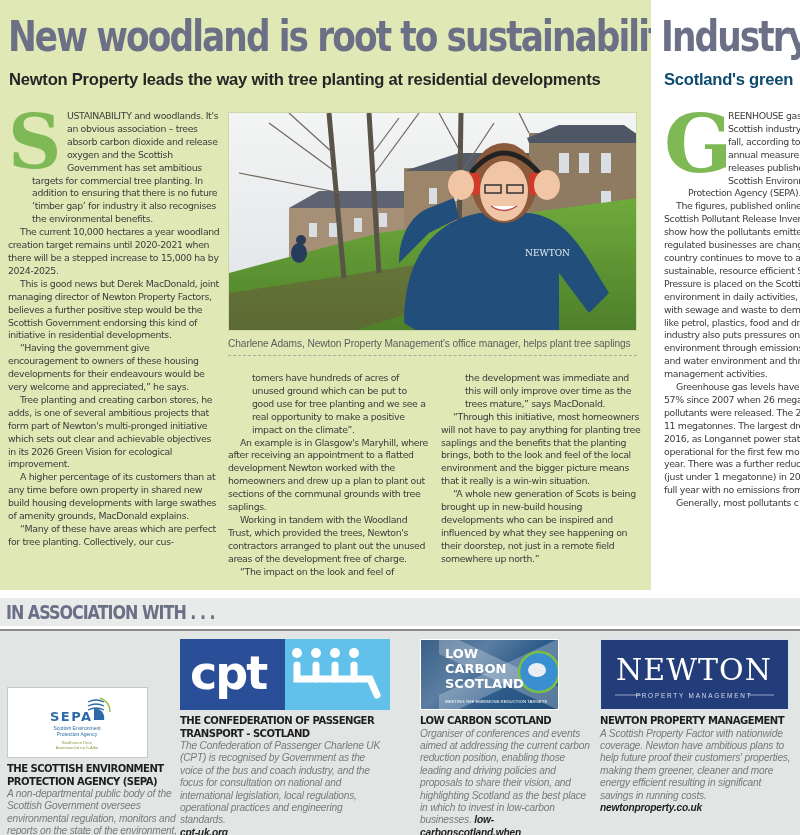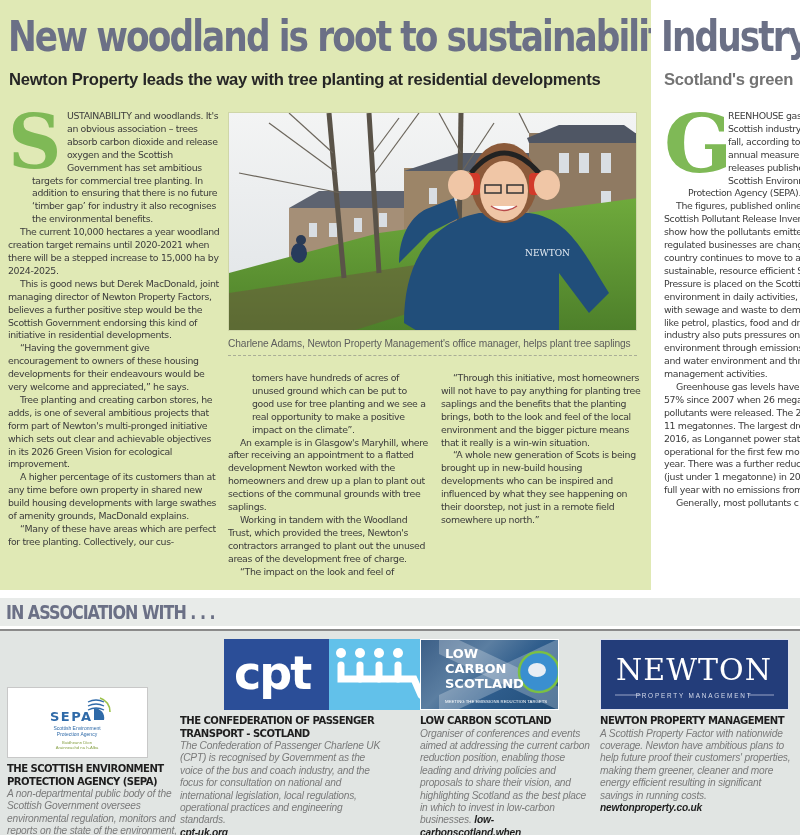--- a/index.html
+++ b/index.html
@@ -54,21 +54,21 @@
   
   .rpage { position: absolute; left: 651px; top: 0; width: 149px; height: 590px; overflow: hidden; background: #ffffff; }
   .r-headline {
     position: absolute; left: 10px; top: 4px;
     font-family: "DejaVu Sans", sans-serif; font-weight: bold; font-size: 43px;
     letter-spacing: -2.4px; color: #6b7086; transform: scaleX(0.80);
     transform-origin: left top; white-space: nowrap; line-height: 64px;
   }
   .r-standfirst {
     position: absolute; left: 13px; top: 70px; font-family: "Liberation Sans", sans-serif;
-    font-weight: bold; font-size: 16.6px; color: #737373; white-space: nowrap; letter-spacing: -0.25px;
+    font-weight: bold; font-size: 16.6px; color: #0c4a6e; white-space: nowrap; letter-spacing: -0.25px;
   }
   .r-col { position: absolute; left: 13px; top: 110px; width: 200px; }
   .r-col .dropcap { color: #7fb956; width: 58px; height: 66px; font-size: 80px; line-height: 64px; }
 
   
   .assoc-bar {
     position: absolute; left: 0; top: 598px; width: 800px; height: 28px; background: #e8ebe9; text-align: right;
   }
   .assoc-title {
     position: absolute; left: 6px; top: 1px; font-family: "DejaVu Sans", sans-serif;
@@ -91,21 +91,21 @@
   }
   .partner .purl { font-weight: bold; color: #1e1e1e; font-style: italic; }
   .partner .purl-line { display: block; }
 
   .p1 { left: 7px; width: 170px; }
   .p2 { left: 180px; width: 210px; }
   .p3 { left: 420px; width: 170px; }
   .p4 { left: 600px; width: 195px; }
 
   .logo-sepa { width: 141px; height: 71px; background: #ffffff; border: 1px solid #c8c8c8; margin-top: 48px; }
-  .logo-cpt { width: 210px; height: 71px; display: flex; margin-left: 44px; }
+  .logo-cpt { width: 210px; height: 71px; display: flex; }
   .logo-lcs { width: 139px; height: 71px; border: 1px solid #ffffff;
     background: linear-gradient(135deg, #3c5f87 0%, #5b7ea1 35%, #2f5d8c 60%, #1f4c78 100%); padding-left: 18px; }
   .logo-newton { width: 189px; height: 71px; background: #233d7a; border: 1px solid #dfe3ef; }
 </style>
 </head>
 <body>
 
 <section class="feature">
   <h1 class="headline">New woodland is root to sustainability</h1>
   <h2 class="standfirst">Newton Property leads the way with tree planting at residential developments</h2>
@@ -194,20 +194,21 @@
   <figcaption class="caption">Charlene Adams, Newton Property Management's office manager, helps plant tree saplings</figcaption>
 
   <div class="col col2 body-text">
     <p class="first">tomers have hundreds of acres of unused ground which can be put to good use for tree planting and we see a real opportunity to make a positive impact on the climate”.</p>
     <p>An example is in Glasgow's Maryhill, where after receiving an appointment to a flatted development Newton worked with the homeowners and drew up a plan to plant out sections of the communal grounds with tree saplings.</p>
     <p>Working in tandem with the Woodland Trust, which provided the trees, Newton's contractors arranged to plant out the unused areas of the development free of charge.</p>
     <p>“The impact on the look and feel of</p>
   </div>
 
   <div class="col col3 body-text">
+    <p class="first">the development was immediate and this will only improve over time as the trees mature,” says MacDonald.</p>
     <p>“Through this initiative, most homeowners will not have to pay anything for planting tree saplings and the benefits that the planting brings, both to the look and feel of the local environment and the bigger picture means that it really is a win-win situation.</p>
     <p>“A whole new generation of Scots is being brought up in new-build housing developments who can be inspired and influenced by what they see happening on their doorstep, not just in a remote field somewhere up north.”</p>
   </div>
 </section>
 
 <section class="rpage">
   <h1 class="r-headline">Industry</h1>
   <h2 class="r-standfirst">Scotland's green</h2>
   <div class="r-col body-text">
     <span class="dropcap">G</span>

